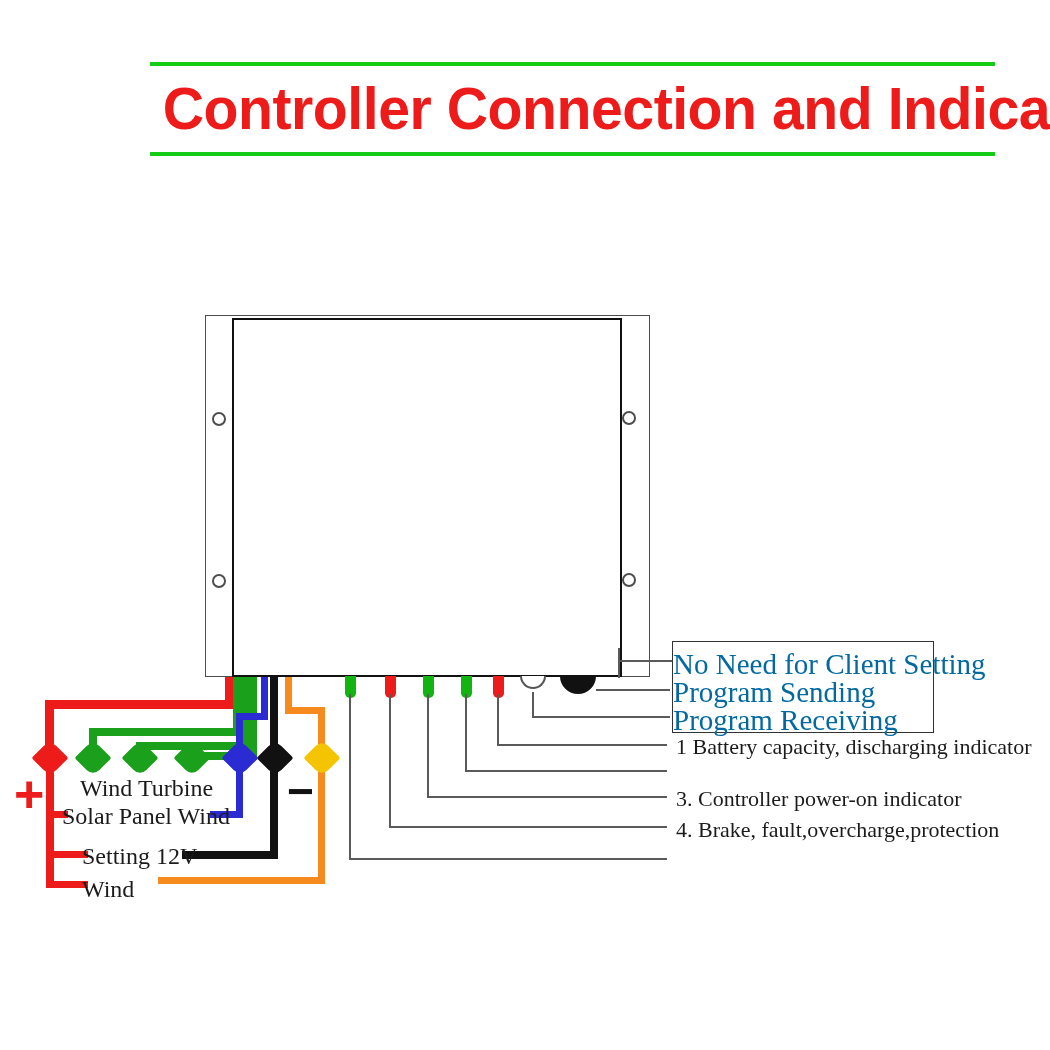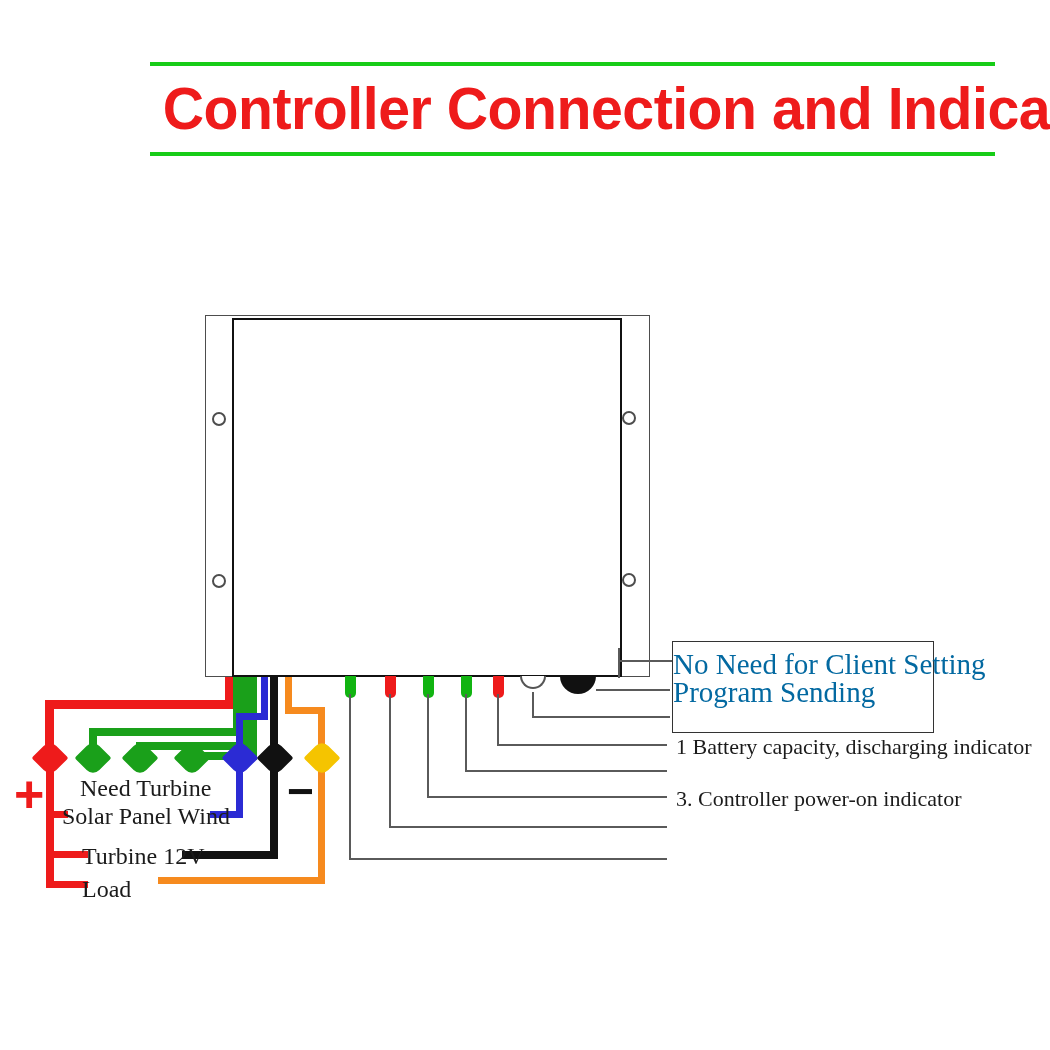--- a/index.html
+++ b/index.html
@@ -243,26 +243,28 @@
   <div class="terminal" style="left:93px;  top:758px; background:#1aa01a;"></div>
   <div class="terminal" style="left:140px; top:758px; background:#1aa01a;"></div>
   <div class="terminal" style="left:192px; top:758px; background:#1aa01a;"></div>
   <div class="terminal" style="left:240px; top:758px; background:#2b2bd4;"></div>
   <div class="terminal" style="left:275px; top:758px; background:#111111;"></div>
   <div class="terminal" style="left:322px; top:758px; background:#f5c400;"></div>
 
   <div class="polarity" id="plus-sign" style="left:14px;  top:768px;">+</div>
   <div class="polarity" id="minus-sign" style="left:287px; top:768px;">−</div>
 
-  <div class="conn-label" style="left:80px; top:775px;">Need Turbine</div>
+  <div class="conn-label" style="left:80px; top:775px;">Wind Turbine</div>
   <div class="conn-label" style="left:62px; top:803px;">Solar Panel Wind</div>
-  <div class="conn-label" style="left:82px; top:843px;">Turbine 12V</div>
-  <div class="conn-label" style="left:82px; top:876px;">Load</div>
+  <div class="conn-label" style="left:82px; top:843px;">Setting 12V</div>
+  <div class="conn-label" style="left:82px; top:876px;">Wind</div>
 
   <div id="callout-box">
     <div class="callout-line" style="top:6px;">No Need for Client Setting</div>
     <div class="callout-line" style="top:34px;">Program Sending</div>
+    <div class="callout-line" style="top:62px;">Program Receiving</div>
   </div>
 
   <div class="legend-item" style="top:734px;">1 Battery capacity, discharging indicator</div>
   <div class="legend-item" style="top:786px;">3. Controller power-on indicator</div>
+  <div class="legend-item" style="top:817px;">4. Brake, fault,overcharge,protection</div>
 
 </div>
 
 </body></html>

